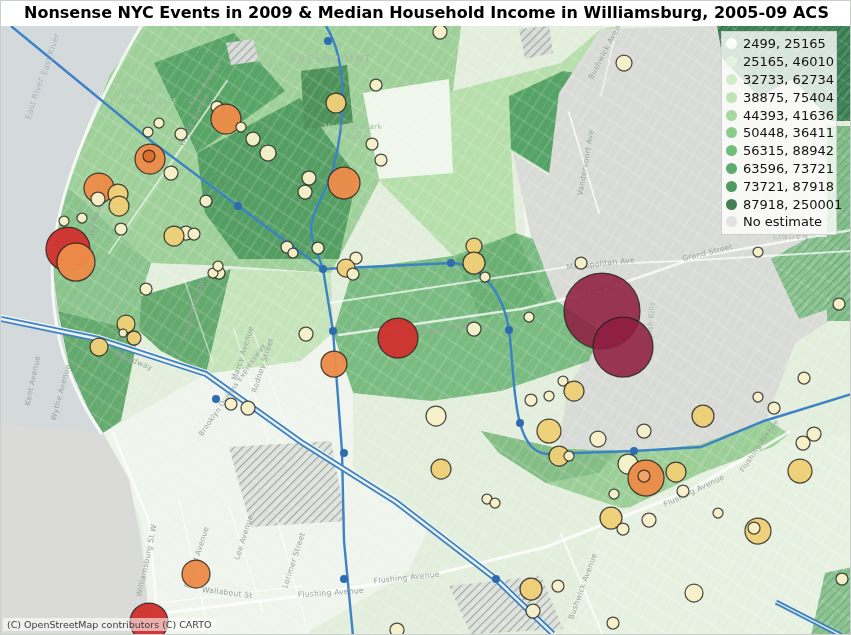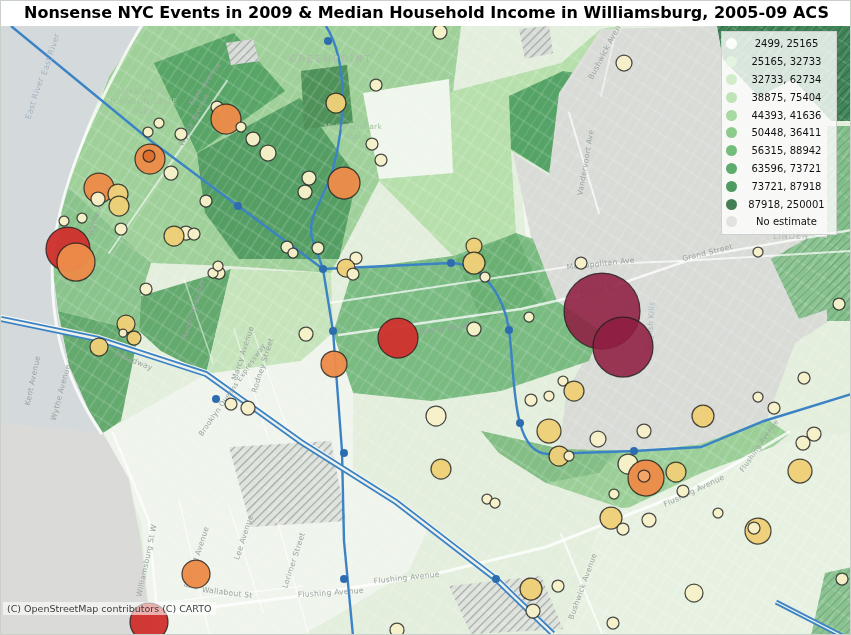--- a/index.html
+++ b/index.html
@@ -7,22 +7,22 @@
          font-family:"DejaVu Sans","Liberation Sans",sans-serif;background:#14b8a6;
          border:1px solid #c9cfc9;box-sizing:border-box;}
   #title{position:absolute;top:0;left:0;width:851px;height:25px;line-height:24px;
          text-align:center;font-size:16px;font-weight:bold;color:#000;background:#fff;z-index:5;}
   #map-svg{position:absolute;top:25px;left:0;z-index:1;}
   #legend{position:absolute;top:30px;right:13px;width:116px;z-index:6;
           background:rgba(255,255,255,.8);border:1px solid #cfcfcf;
           padding:3px 6px 3px 4px;box-sizing:border-box;}
   .lg-row{display:flex;align-items:center;height:17.8px;}
   .lg-dot{width:11px;height:11px;border-radius:50%;flex:0 0 11px;margin-right:6px;}
-  .lg-label{flex:1;text-align:center;font-size:10px;color:#111;white-space:nowrap;}
-  #attribution{position:absolute;left:2px;bottom:19px;z-index:6;font-size:9.5px;color:#3c3c3c;
+  .lg-label{flex:1;text-align:left;font-size:13px;color:#111;white-space:nowrap;}
+  #attribution{position:absolute;left:2px;bottom:3px;z-index:6;font-size:9.5px;color:#3c3c3c;
           background:rgba(255,255,255,.6);padding:1px 4px;white-space:nowrap;}
 </style>
 </head>
 <body>
 
 <div id="stage">
   <div id="title">Nonsense NYC Events in 2009 &amp; Median Household Income in Williamsburg, 2005-09 ACS</div>
   <svg id="map-svg" width="851" height="610" viewBox="0 25 851 610">
       <defs>
         <pattern id="hatch-grey" width="6" height="6" patternUnits="userSpaceOnUse" patternTransform="rotate(45)">
@@ -254,21 +254,21 @@
       <circle cx="841" cy="578" r="6" fill="#f7f1c9" fill-opacity="0.97" stroke="#1f1f1f" stroke-width="1.25" stroke-opacity="0.8"></circle>
       <circle cx="396" cy="629" r="7" fill="#f7f1c9" fill-opacity="0.97" stroke="#1f1f1f" stroke-width="1.25" stroke-opacity="0.8"></circle>
     </svg>
   <div id="legend">
       <div class="lg-row">
         <span class="lg-dot" style="background: rgb(251, 253, 249);"></span>
         <span class="lg-label">2499, 25165</span>
       </div>
       <div class="lg-row">
         <span class="lg-dot" style="background: rgb(227, 243, 221);"></span>
-        <span class="lg-label">25165, 32733</span>
+        <span class="lg-label">25165, 46010</span>
       </div>
       <div class="lg-row">
         <span class="lg-dot" style="background: rgb(210, 236, 202);"></span>
         <span class="lg-label">32733, 62734</span>
       </div>
       <div class="lg-row">
         <span class="lg-dot" style="background: rgb(191, 227, 182);"></span>
         <span class="lg-label">38875, 75404</span>
       </div>
       <div class="lg-row">

